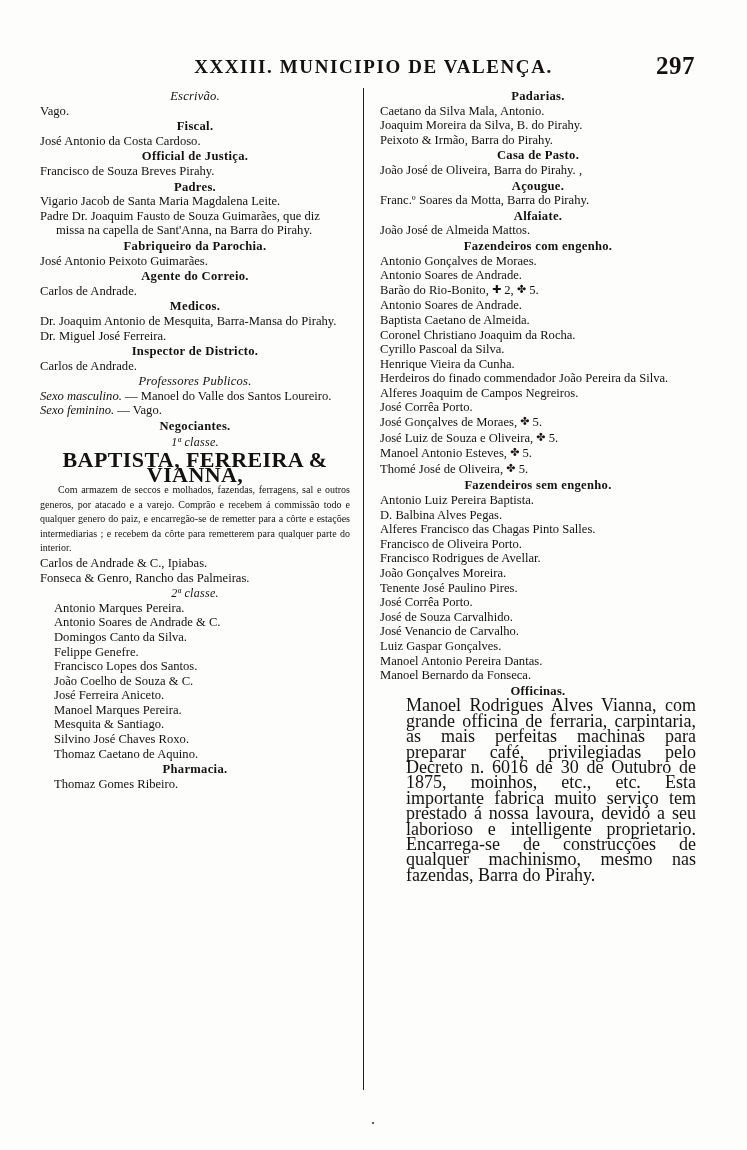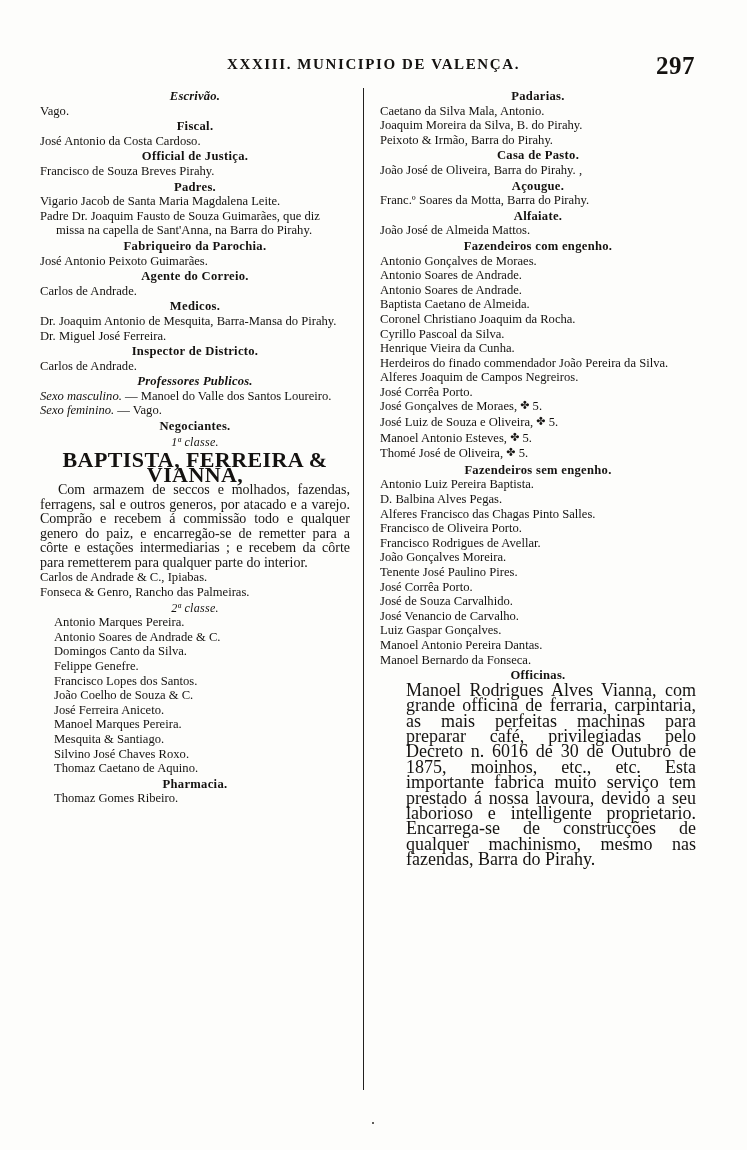--- a/index.html
+++ b/index.html
@@ -20,21 +20,21 @@
   .header {
     position: absolute;
     left: 0; right: 0;
     top: 56px;
     height: 26px;
   }
   .header .running-title {
     position: absolute;
     left: 0; right: 0;
     text-align: center;
-    font-size: 15px;
+    font-size: 19px;
     font-weight: bold;
     letter-spacing: 1.6px;
   }
   .header .folio {
     position: absolute;
     right: 52px;
     top: -4px;
     font-size: 25px;
     font-weight: bold;
     letter-spacing: 0.5px;
@@ -67,21 +67,21 @@
 
   .entry { margin: 0; padding: 0; }
   .center {
     text-align: center;
     font-weight: bold;
     letter-spacing: 0.3px;
     margin-top: 1px;
   }
   .center.italic {
     font-style: italic;
-    font-weight: bold;
+    font-weight: normal;
     letter-spacing: 0.2px;
   }
   .center.sub {
     font-style: italic;
     font-weight: normal;
     font-size: 12px;
   }
   .line {
     text-indent: 0;
     padding-left: 0;
@@ -93,21 +93,21 @@
   .indent1 { padding-left: 14px; }
   .bigname {
     font-size: 22px;
     letter-spacing: 0.4px;
     margin-top: 4px;
     margin-bottom: 1px;
   }
   .para {
     text-align: justify;
     text-indent: 18px;
-    font-size: 14px;
+    font-size: 10px;
     line-height: 14.5px;
     margin-top: 0;
   }
   .officina-para {
     text-align: justify;
     text-indent: 0;
     padding-left: 26px;
     font-size: 18px;
     line-height: 15.4px;
   }
@@ -189,20 +189,21 @@
         <div class="entry line">Peixoto &amp; Irmão, Barra do Pirahy.</div>
         <div class="entry center">Casa de Pasto.</div>
         <div class="entry line">João José de Oliveira, Barra do Pirahy. ,</div>
         <div class="entry center">Açougue.</div>
         <div class="entry line">Franc.º Soares da Motta, Barra do Pirahy.</div>
         <div class="entry center">Alfaiate.</div>
         <div class="entry line">João José de Almeida Mattos.</div>
         <div class="entry center">Fazendeiros com engenho.</div>
         <div class="entry line">Antonio Gonçalves de Moraes.</div>
         <div class="entry line">Antonio Soares de Andrade.</div>
+        <div class="entry line"><span>Barão do Rio-Bonito, </span><span class="sym">✚</span><span> 2, </span><span class="sym">✤</span><span> 5.</span></div>
         <div class="entry line">Antonio Soares de Andrade.</div>
         <div class="entry line">Baptista Caetano de Almeida.</div>
         <div class="entry line">Coronel Christiano Joaquim da Rocha.</div>
         <div class="entry line">Cyrillo Pascoal da Silva.</div>
         <div class="entry line">Henrique Vieira da Cunha.</div>
         <div class="entry hang">Herdeiros do finado commendador João Pereira da Silva.</div>
         <div class="entry line">Alferes Joaquim de Campos Negreiros.</div>
         <div class="entry line">José Corrêa Porto.</div>
         <div class="entry line"><span>José Gonçalves de Moraes, </span><span class="sym">✤</span><span> 5.</span></div>
         <div class="entry line"><span>José Luiz de Souza e Oliveira, </span><span class="sym">✤</span><span> 5.</span></div>

